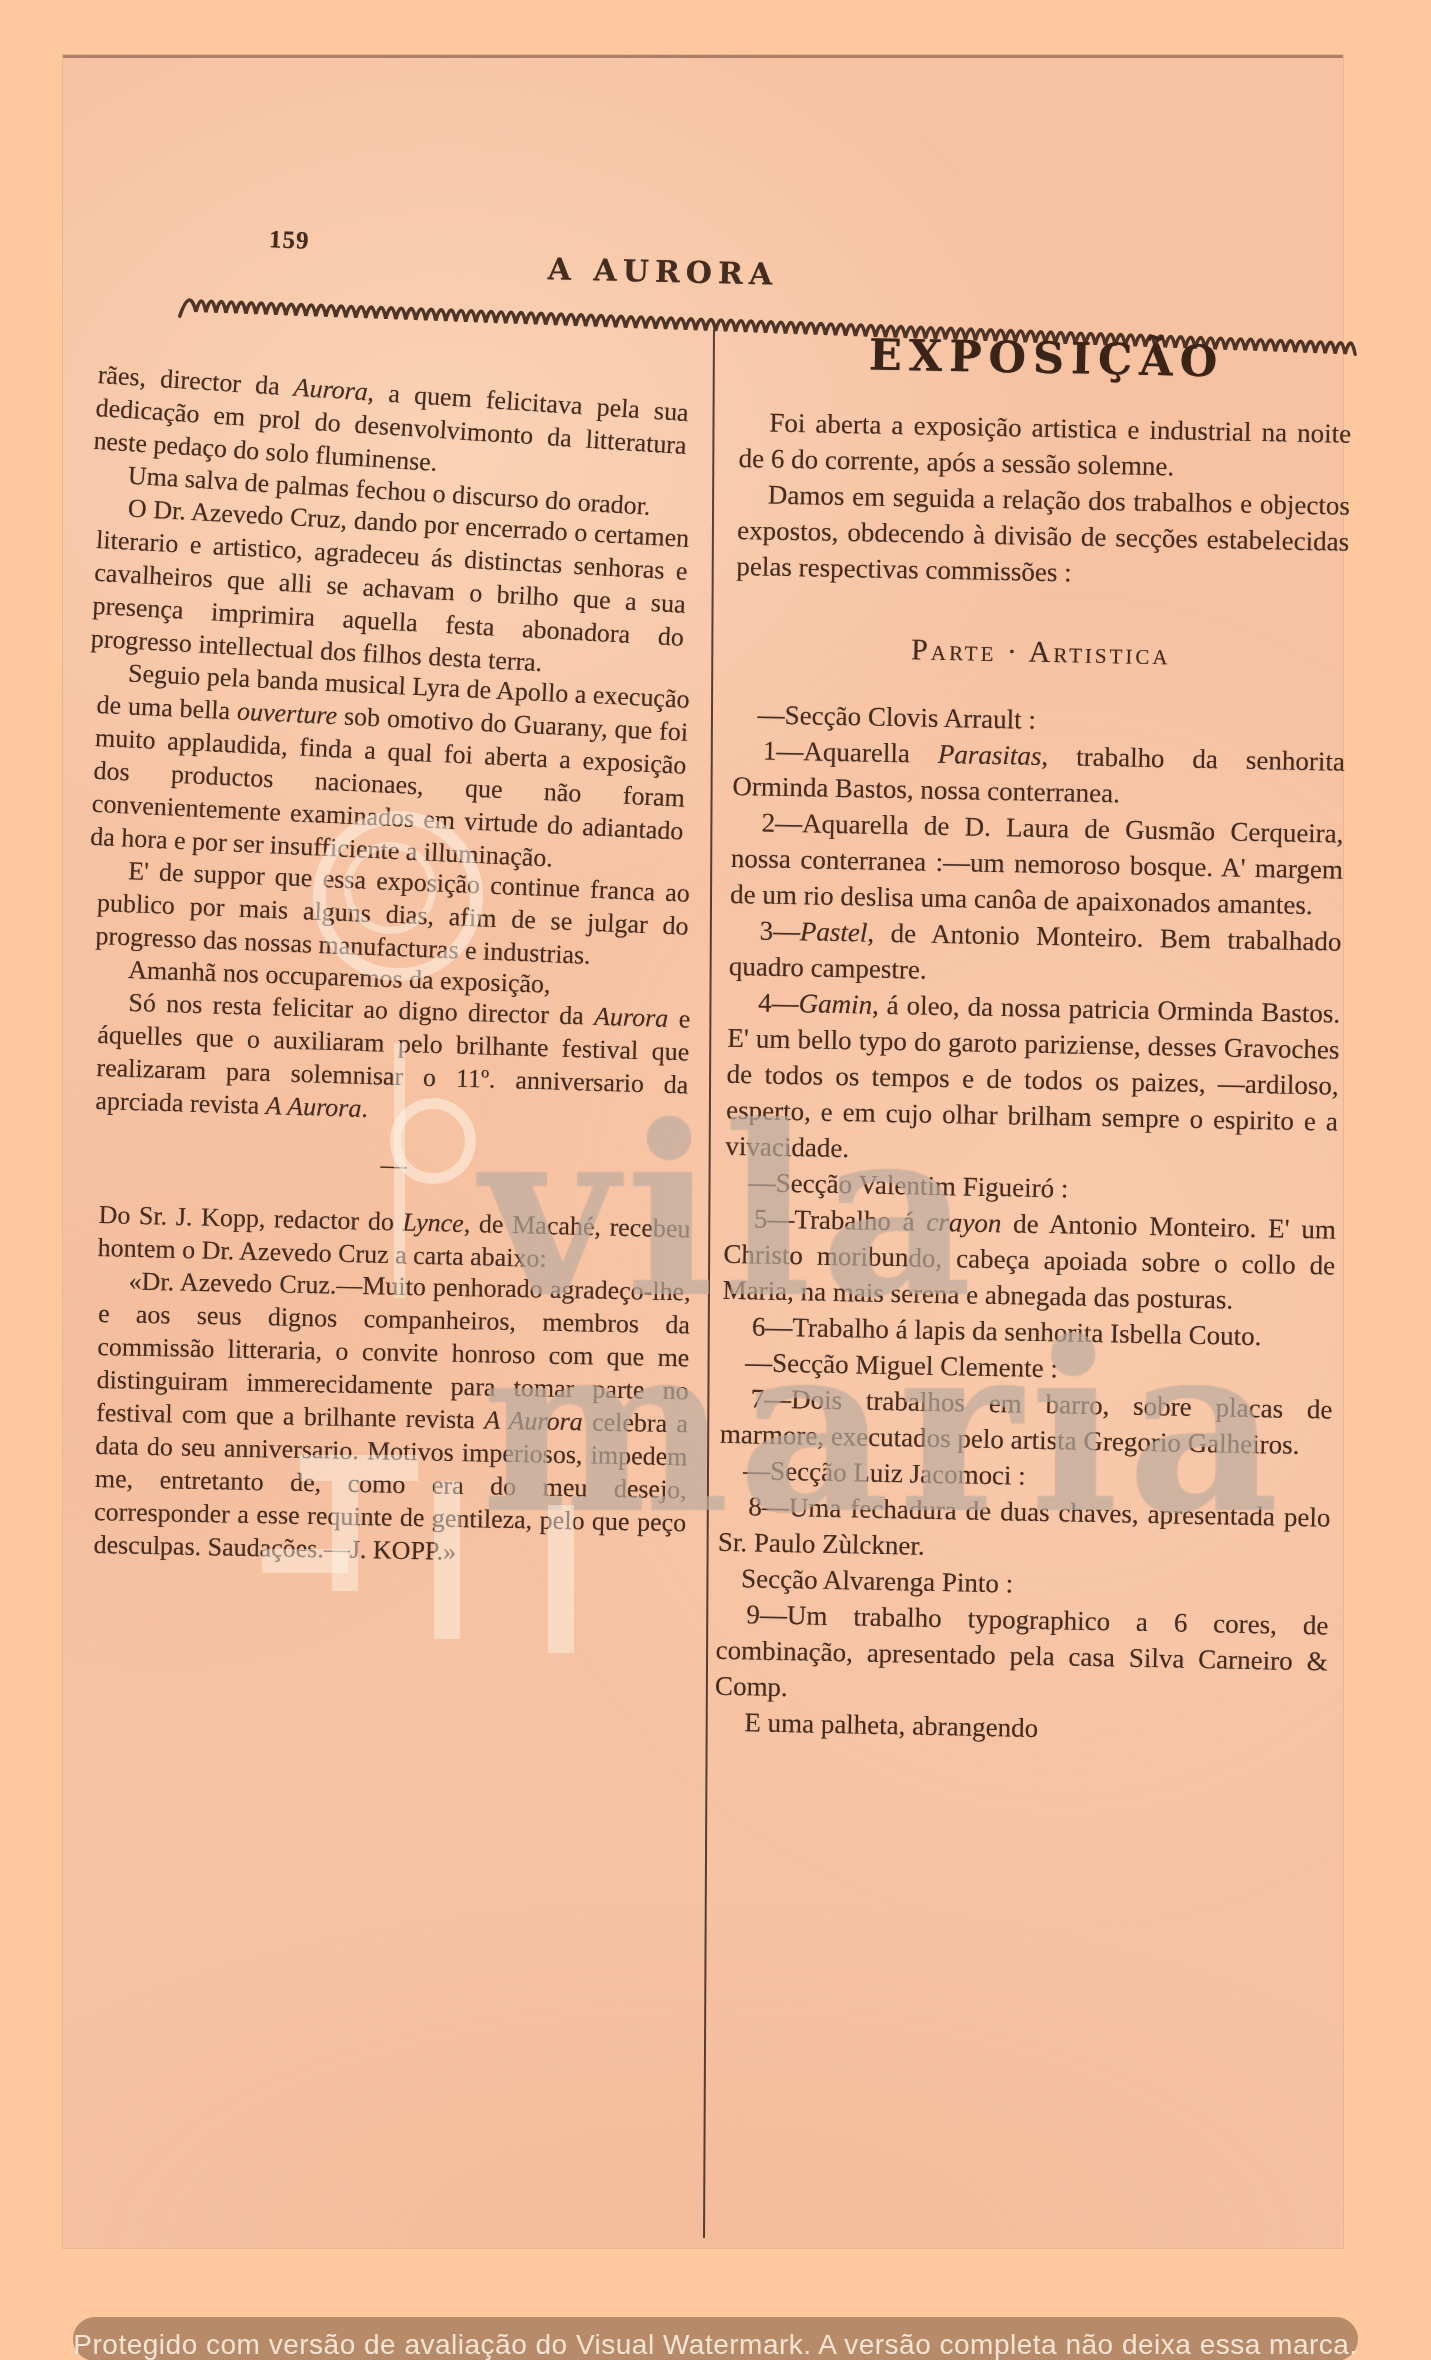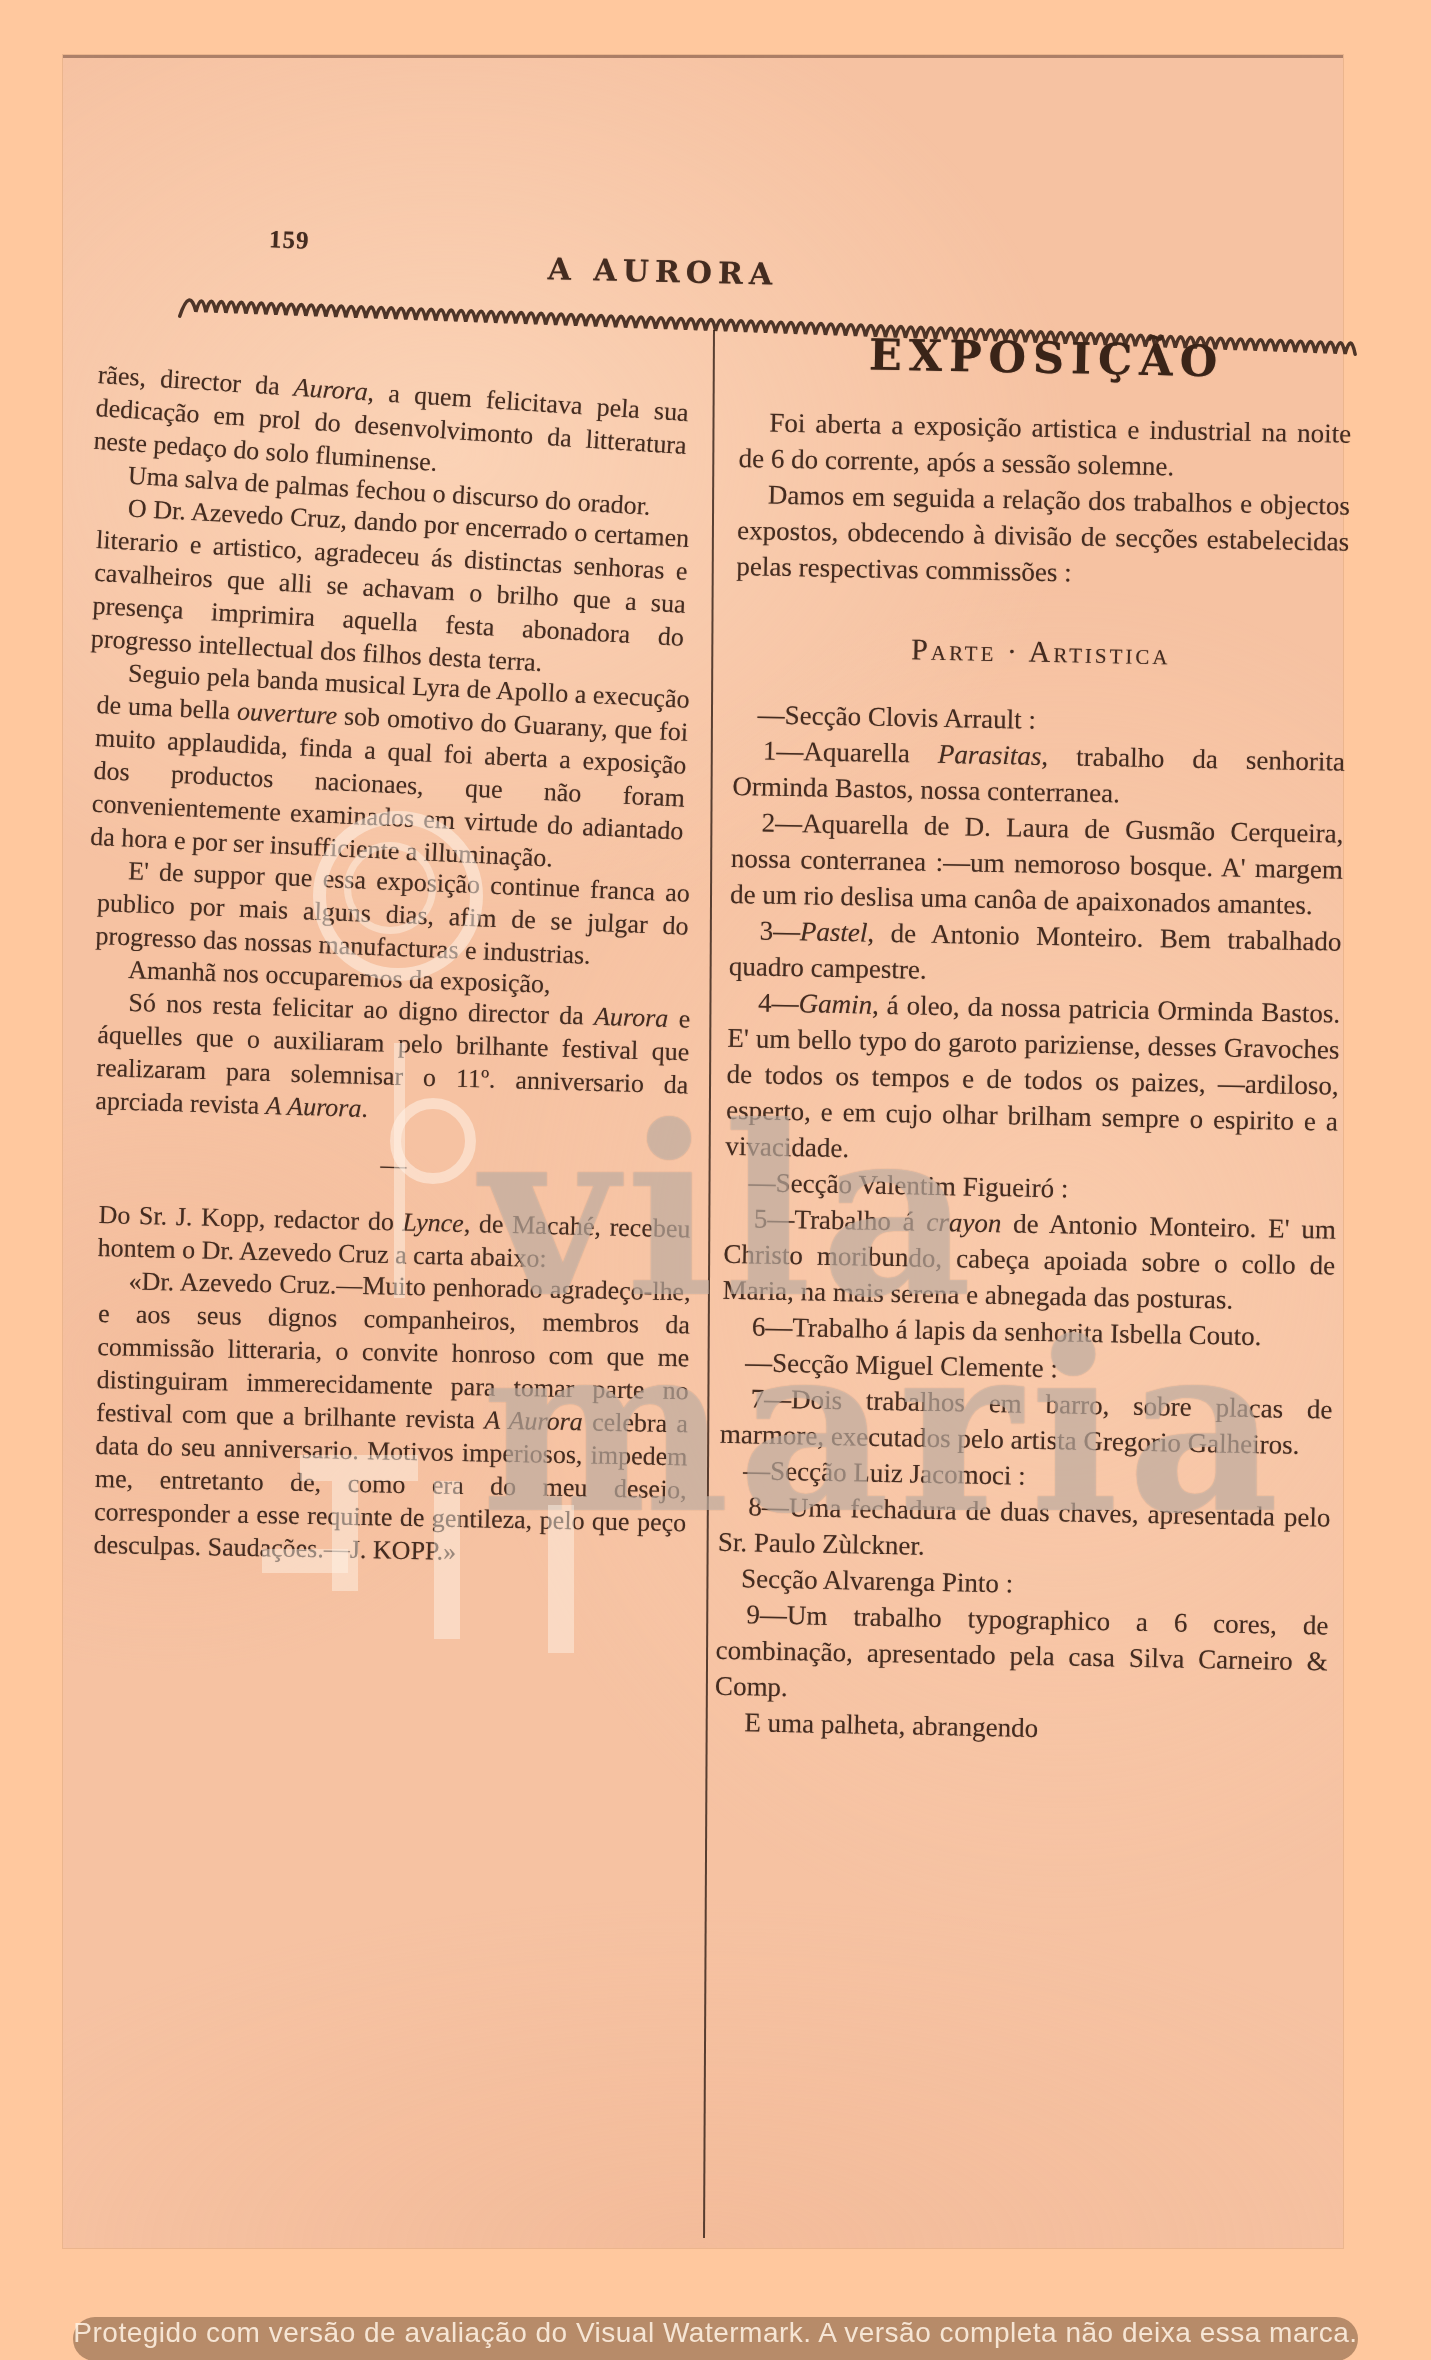--- a/index.html
+++ b/index.html
@@ -112,21 +112,21 @@
     font-size:235px;line-height:215px;letter-spacing:8px;
     color:rgba(255,246,236,.42);
   }
   .wm-word1{left:418px;top:1046px;}
   .wm-word2{left:418px;top:1262px;}
   .wm-block{background:rgba(255,246,236,.45);}
   
   .wm-bar{
     position:absolute;left:73px;top:2317px;width:1285px;height:44px;
     background:rgba(96,64,40,.45);border-radius:22px;
-    display:flex;align-items:flex-start;justify-content:center;
+    display:flex;align-items:flex-end;justify-content:center;
   }
   .wm-bar span{
     font-family:"Liberation Sans",sans-serif;
     font-size:28px;color:rgba(255,241,227,.88);
     letter-spacing:.5px;white-space:nowrap;
   }
 </style>
 </head>
 <body>
 

